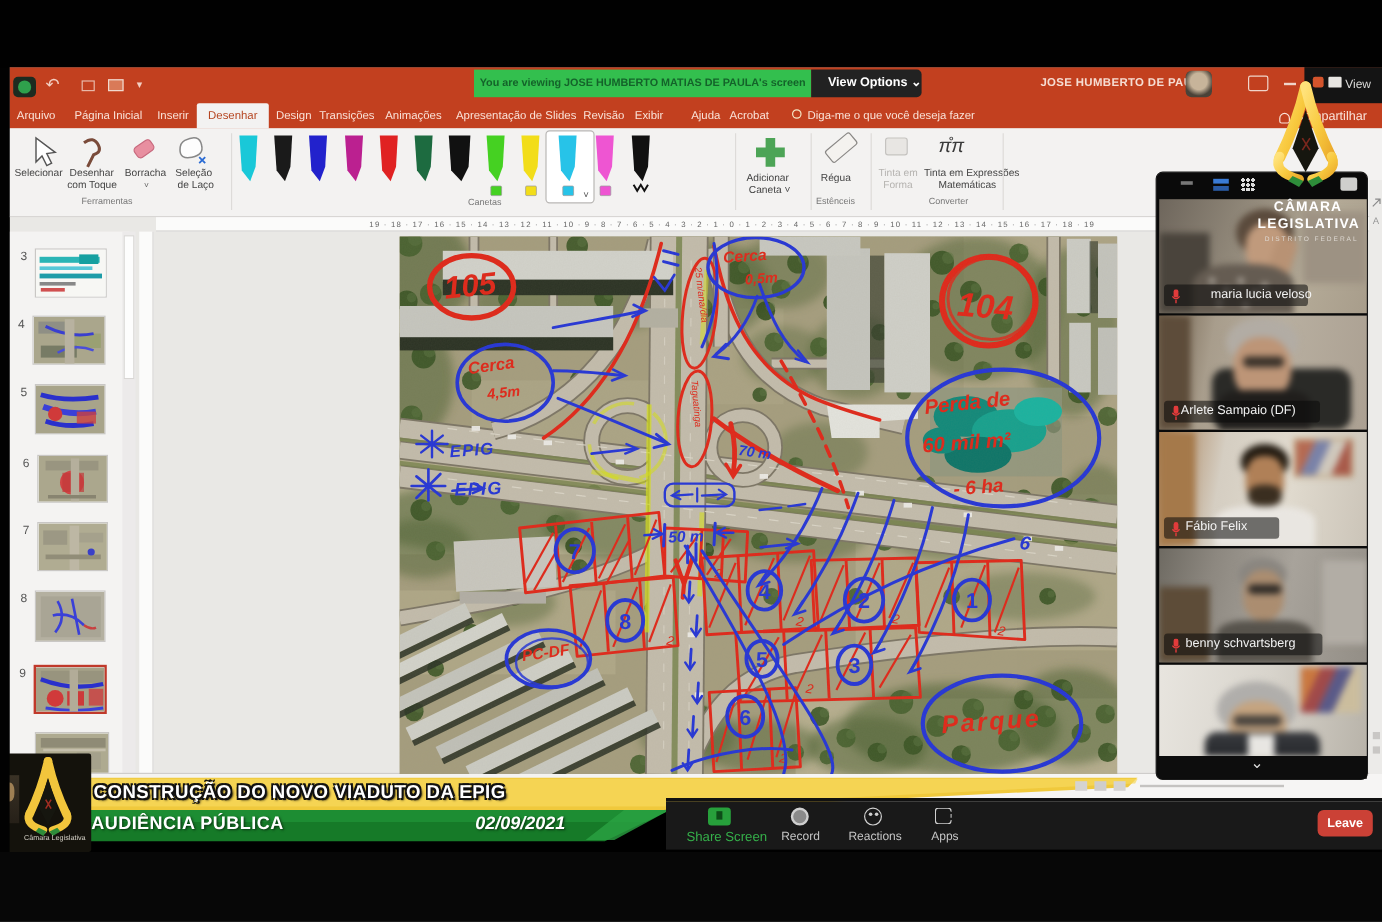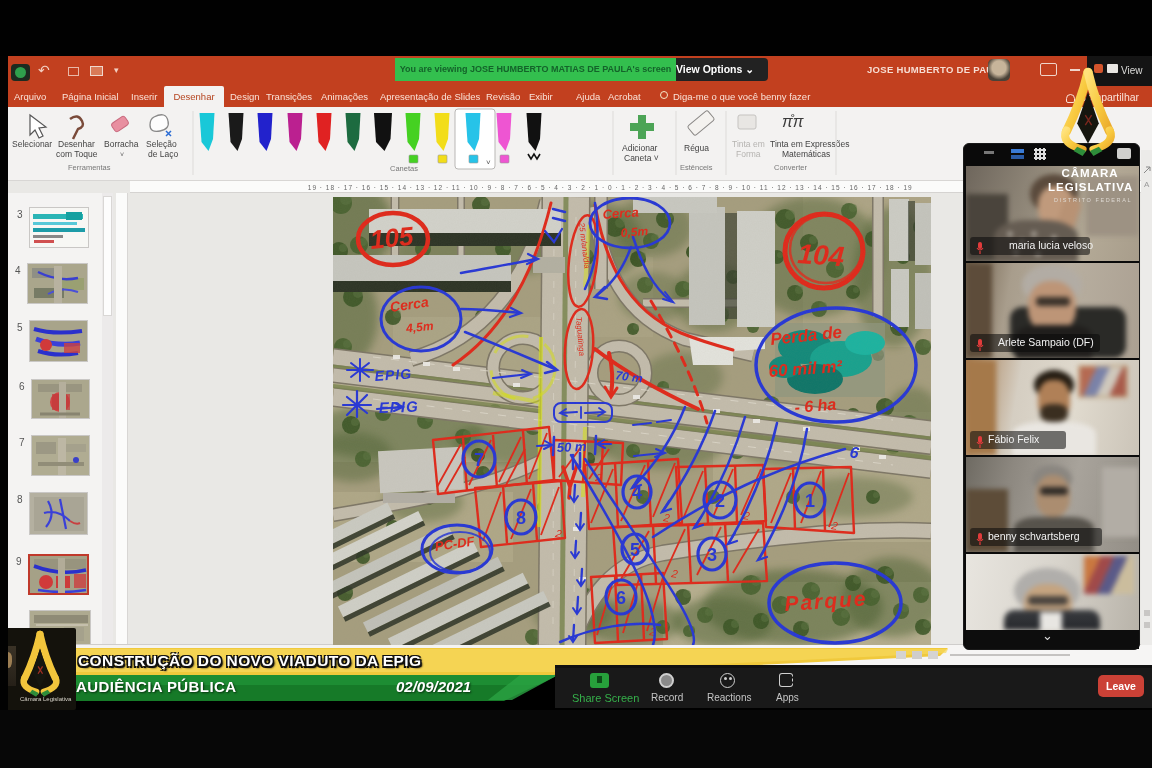--- a/index.html
+++ b/index.html
@@ -27,21 +27,21 @@
     <span class="abs txt" style="left:156px;top:0px;width:60px;height:21px;background:#f3f2f1;color:#b5441f;text-align:center;padding-top:5px;border-radius:2px 2px 0 0;">Desenhar</span>
     <span class="abs txt" style="left:222px;top:5px;">Design</span>
     <span class="abs txt" style="left:258px;top:5px;">Transições</span>
     <span class="abs txt" style="left:313px;top:5px;">Animações</span>
     <span class="abs txt" style="left:372px;top:5px;">Apresentação de Slides</span>
     <span class="abs txt" style="left:478px;top:5px;">Revisão</span>
     <span class="abs txt" style="left:521px;top:5px;">Exibir</span>
     <span class="abs txt" style="left:568px;top:5px;">Ajuda</span>
     <span class="abs txt" style="left:600px;top:5px;">Acrobat</span>
     <span class="abs" style="left:652px;top:5px;width:8px;height:8px;border:1.5px solid #f5e9c8;border-radius:50%;"></span>
-    <span class="abs txt" style="left:665px;top:5px;">Diga-me o que você benny fazer</span>
+    <span class="abs txt" style="left:665px;top:5px;">Diga-me o que você deseja fazer</span>
     </div>
 
   <div class="abs" style="left:0;top:51px;width:1144px;height:74px;background:#f3f2f1;border-bottom:1px solid #d8d6d4;"></div>
     <div class="abs" style="left:1058px;top:38px;width:9px;height:9px;border:1.5px solid #fae2d8;border-radius:50% 50% 2px 2px;"></div>
     <div class="abs txt" style="left:1071px;top:35px;color:#fae2d8;font-size:10.5px;">Compartilhar</div>
   <div class="abs" style="left:0;top:51px;width:186px;height:57px;">
 <svg width="186" height="74" xmlns="http://www.w3.org/2000/svg">
 <path d="M22 8 l0 20 l5 -5 l4 8 l4 -2 l-4 -8 l7 -1 z" fill="#fff" stroke="#555" stroke-width="1.2"></path>
 <path d="M62 12 q8 -6 12 2 q3 6 -4 8 l-5 10" fill="none" stroke="#7a4b3a" stroke-width="2.5"></path>
 <rect x="104" y="12" width="16" height="10" rx="3" transform="rotate(-35 112 17)" fill="#e88fa0" stroke="#c86a7e"></rect>
@@ -725,21 +725,21 @@
       <text x="304" y="302" font-size="18" fill="#2636d6" font-weight="bold" text-anchor="middle" font-family="Liberation Sans,sans-serif">4</text>
       <text x="387" y="310" font-size="18" fill="#2636d6" font-weight="bold" text-anchor="middle" font-family="Liberation Sans,sans-serif">2</text>
       <text x="477" y="310" font-size="18" fill="#2636d6" font-weight="bold" text-anchor="middle" font-family="Liberation Sans,sans-serif">1</text>
       <text x="302" y="359" font-size="18" fill="#2636d6" font-weight="bold" text-anchor="middle" font-family="Liberation Sans,sans-serif">5</text>
       <text x="379" y="364" font-size="18" fill="#2636d6" font-weight="bold" text-anchor="middle" font-family="Liberation Sans,sans-serif">3</text>
       <text x="288" y="407" font-size="18" fill="#2636d6" font-weight="bold" text-anchor="middle" font-family="Liberation Sans,sans-serif">6</text>
       <rect width="598" height="448" filter="url(#nz)" opacity=".16"></rect>
     </svg></div>
 
 <div class="abs txt" style="left:395px;top:58px;width:281px;height:23px;background:#33bf4e;color:#14632a;font-size:9px;font-weight:bold;text-align:center;line-height:23px;overflow:hidden;">You are viewing JOSE HUMBERTO MATIAS DE PAULA's screen</div>
-<div class="abs" style="left:676px;top:58px;width:92px;height:23px;background:#222;color:#fff;font-size:10.5px;font-weight:bold;text-align:left;line-height:23px;border-radius:0 4px 4px 0;">View Options ⌄</div>
+<div class="abs" style="left:676px;top:58px;width:92px;height:23px;background:#222;color:#fff;font-size:10.5px;font-weight:bold;text-align:right;line-height:23px;border-radius:0 4px 4px 0;">View Options ⌄</div>
 
 <div class="abs txt" style="left:867px;top:64px;color:#f6ddd3;font-size:9.5px;font-weight:bold;letter-spacing:.3px;">JOSE HUMBERTO DE PAULA</div>
 <div class="abs" style="left:988px;top:59px;width:22px;height:22px;border-radius:5px;background:radial-gradient(circle at 50% 40%,#c7b49a 0 40%,#4a4238 70%);"></div>
 <div class="abs" style="left:1040px;top:63px;width:17px;height:13px;border:1.5px solid #f0d5ca;border-radius:2px;"></div>
 <div class="abs" style="left:1070px;top:69px;width:10px;height:2px;background:#f0d5ca;"></div>
 <div class="abs" style="left:1087px;top:56px;width:65px;height:30px;background:#141414;"></div>
 <div class="abs" style="left:1094px;top:64px;width:9px;height:9px;background:#d3542c;border-radius:2px;"></div>
 <div class="abs" style="left:1107px;top:64px;width:11px;height:9px;background:#e8e6e2;border-radius:1px;"></div>
 <div class="abs txt" style="left:1121px;top:65px;color:#dcdcda;font-size:10px;">View</div>
 
@@ -778,21 +778,21 @@
      <div class="abs" style="left:56px;top:2px;width:60px;height:40px;border-radius:50%;background:#b2aca4;"></div>
      <div class="abs" style="left:62px;top:18px;width:48px;height:52px;border-radius:45%;background:#bd9577;"></div>
      <div class="abs" style="left:70px;top:34px;width:34px;height:9px;border-radius:4px;background:#3a322a;"></div>
      <div class="abs" style="left:50px;top:62px;width:76px;height:34px;border-radius:30% 30% 0 0;background:#201e1c;"></div>
    </div>
    <div class="abs" style="left:4px;top:71px;width:130px;height:18px;background:rgba(10,10,10,.55);border-radius:3px;"></div>
       <div class="abs txt" style="left:10px;top:74px;width:8px;height:11px;"><svg width="8" height="12">
           <rect x="2" y="0" width="4" height="7" rx="2" fill="#e23b3b"></rect>
           <path d="M1 6 q3 4 6 0 M4 9 v3" stroke="#e23b3b" stroke-width="1.2" fill="none"></path>
         </svg></div>
-      <div class="abs txt" style="left:32px;top:73px;color:#f2f2f2;font-size:10.5px;">Arlete Sampaio (DF)</div>
+      <div class="abs txt" style="left:18px;top:73px;color:#f2f2f2;font-size:10.5px;">Arlete Sampaio (DF)</div>
  </div>
 
  <div class="abs" style="left:2px;top:216px;width:173px;height:95px;overflow:hidden;background:linear-gradient(100deg,#a47a50,#d5cec2 30%,#e0dace 62%,#cbc4b8);">
    <div class="blr abs" style="left:0;top:0;width:173px;height:95px;">
      <div class="abs" style="left:0px;top:0px;width:30px;height:95px;background:#a5794a;"></div>
      <div class="abs" style="left:112px;top:5px;width:50px;height:33px;background:linear-gradient(115deg,#b56a52 0 28%,#7a82a8 28% 50%,#cfc8bc 50% 72%,#a85a4a 72%);border:2px solid #bfa683;"></div>
      <div class="abs" style="left:68px;top:10px;width:40px;height:30px;border-radius:50%;background:#241c12;"></div>
      <div class="abs" style="left:72px;top:20px;width:32px;height:40px;border-radius:42%;background:#b08057;"></div>
      <div class="abs" style="left:74px;top:44px;width:28px;height:18px;border-radius:40%;background:#3a2e20;"></div>
      <div class="abs" style="left:46px;top:62px;width:84px;height:34px;border-radius:35% 35% 0 0;background:#e9e6e1;"></div>

